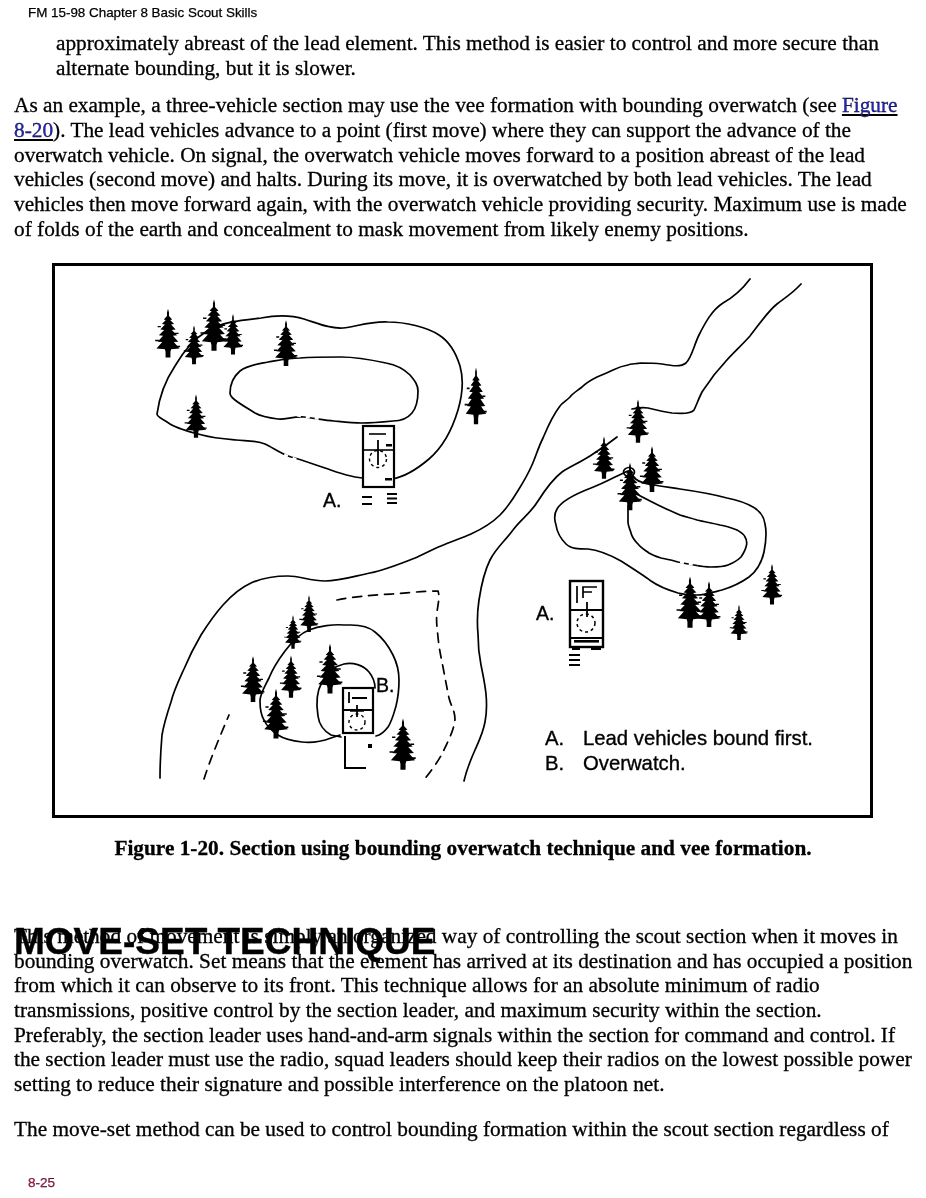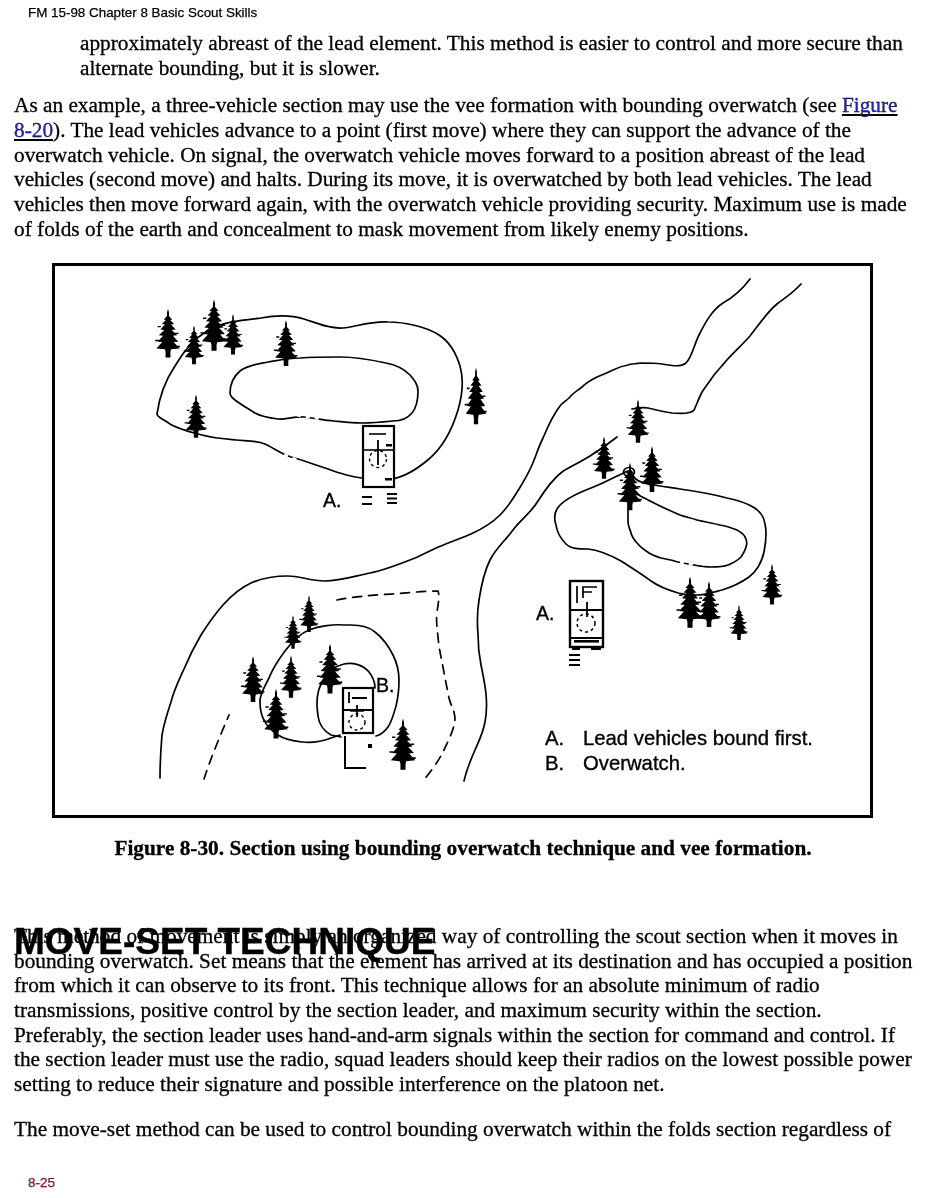--- a/index.html
+++ b/index.html
@@ -12,21 +12,21 @@
   #hdr{position:absolute;left:28px;top:5px;font-size:13.4px;color:#000;-webkit-text-stroke:0.25px #000;}
   #ftr{position:absolute;left:28px;top:1175px;font-size:13.5px;color:#be185d;-webkit-text-stroke:0.25px #000;}
   #cap{position:absolute;left:0;top:836px;width:926px;text-align:center;font-size:21.3px;font-weight:bold;color:#000;-webkit-text-stroke:0.3px #000;}
   #hd1{position:absolute;left:14px;top:877px;font-size:37px;font-weight:bold;color:#000;margin-top:44px;-webkit-text-stroke:0.4px #000;}
   svg{position:absolute;left:0;top:0;}
 </style>
 </head>
 <body>
 <div id="hdr" class="sans">FM 15-98 Chapter 8 Basic Scout Skills</div>
 
-<div class="serif body-text" style="left:80px;top:30.9px;">approximately abreast of the lead element. This method is easier to control and more secure than<br>alternate bounding, but it is slower.</div>
+<div class="serif body-text" style="left:56px;top:30.9px;">approximately abreast of the lead element. This method is easier to control and more secure than<br>alternate bounding, but it is slower.</div>
 
 <div class="serif body-text" style="left:14px;top:93.4px;">As an example, a three-vehicle section may use the vee formation with bounding overwatch (see <a class="lnk" href="#f">Figure</a><br><a class="lnk" href="#f">8-20</a>). The lead vehicles advance to a point (first move) where they can support the advance of the<br>overwatch vehicle. On signal, the overwatch vehicle moves forward to a position abreast of the lead<br>vehicles (second move) and halts. During its move, it is overwatched by both lead vehicles. The lead<br>vehicles then move forward again, with the overwatch vehicle providing security. Maximum use is made<br>of folds of the earth and concealment to mask movement from likely enemy positions.</div>
 
 <svg width="926" height="1198" viewBox="0 0 926 1198">
 
   <rect x="53.5" y="264.5" width="818" height="552" fill="none" stroke="#000" stroke-width="3"></rect>
   <g fill="none" stroke="#000" stroke-width="1.7" stroke-linecap="round">
 
     <path d="M157,414 C159,399 165,381 175,366 C183,352 194,339 207,331 C221,322 243,320 261,318 C277,315 291,315 304,319 C317,323 330,329 343,328 C355,327 370,321 388,322 C405,322 427,327 439,335 C450,342 456,353 460,366 C464,380 463,393 458,410 C452,430 443,447 429,459 C416,470 404,477 392,479 L365,478 C352,478 337,472 325,468 C313,464 302,460 291,457 C281,454 272,447 265,444 C256,440 246,441 236,440 C225,439 213,438 202,435 C190,432 178,429 170,424 C161,418 157,417 157,414 Z"></path>
 
@@ -133,20 +133,20 @@
     <text x="376" y="692">B.</text>
   </g>
   <g font-family="Liberation Sans, sans-serif" font-size="20.3px" fill="#000" stroke="#000" stroke-width="0.35">
     <text x="545" y="745">A.</text>
     <text x="583" y="745">Lead vehicles bound first.</text>
     <text x="545" y="770">B.</text>
     <text x="583" y="770">Overwatch.</text>
   </g>
 </svg>
 
-<div id="cap" class="serif">Figure 8-30. Section using bounding overwatch technique and vee formation.</div>
+<div id="cap" class="serif">Figure 1-20. Section using bounding overwatch technique and vee formation.</div>
 <div id="hd1" class="sans">MOVE-SET TECHNIQUE</div>
 
 <div class="serif body-text" style="left:14px;top:923.9px;">This method of movement is simply an organized way of controlling the scout section when it moves in<br>bounding overwatch. Set means that the element has arrived at its destination and has occupied a position<br>from which it can observe to its front. This technique allows for an absolute minimum of radio<br>transmissions, positive control by the section leader, and maximum security within the section.<br>Preferably, the section leader uses hand-and-arm signals within the section for command and control. If<br>the section leader must use the radio, squad leaders should keep their radios on the lowest possible power<br>setting to reduce their signature and possible interference on the platoon net.</div>
 
-<div class="serif body-text" style="left:14px;top:1116.9px;">The move-set method can be used to control bounding overwatch within the folds section regardless of</div>
+<div class="serif body-text" style="left:14px;top:1116.9px;">The move-set method can be used to control bounding formation within the scout section regardless of</div>
 
 <div id="ftr" class="sans">8-25</div>
 
 </body></html>

